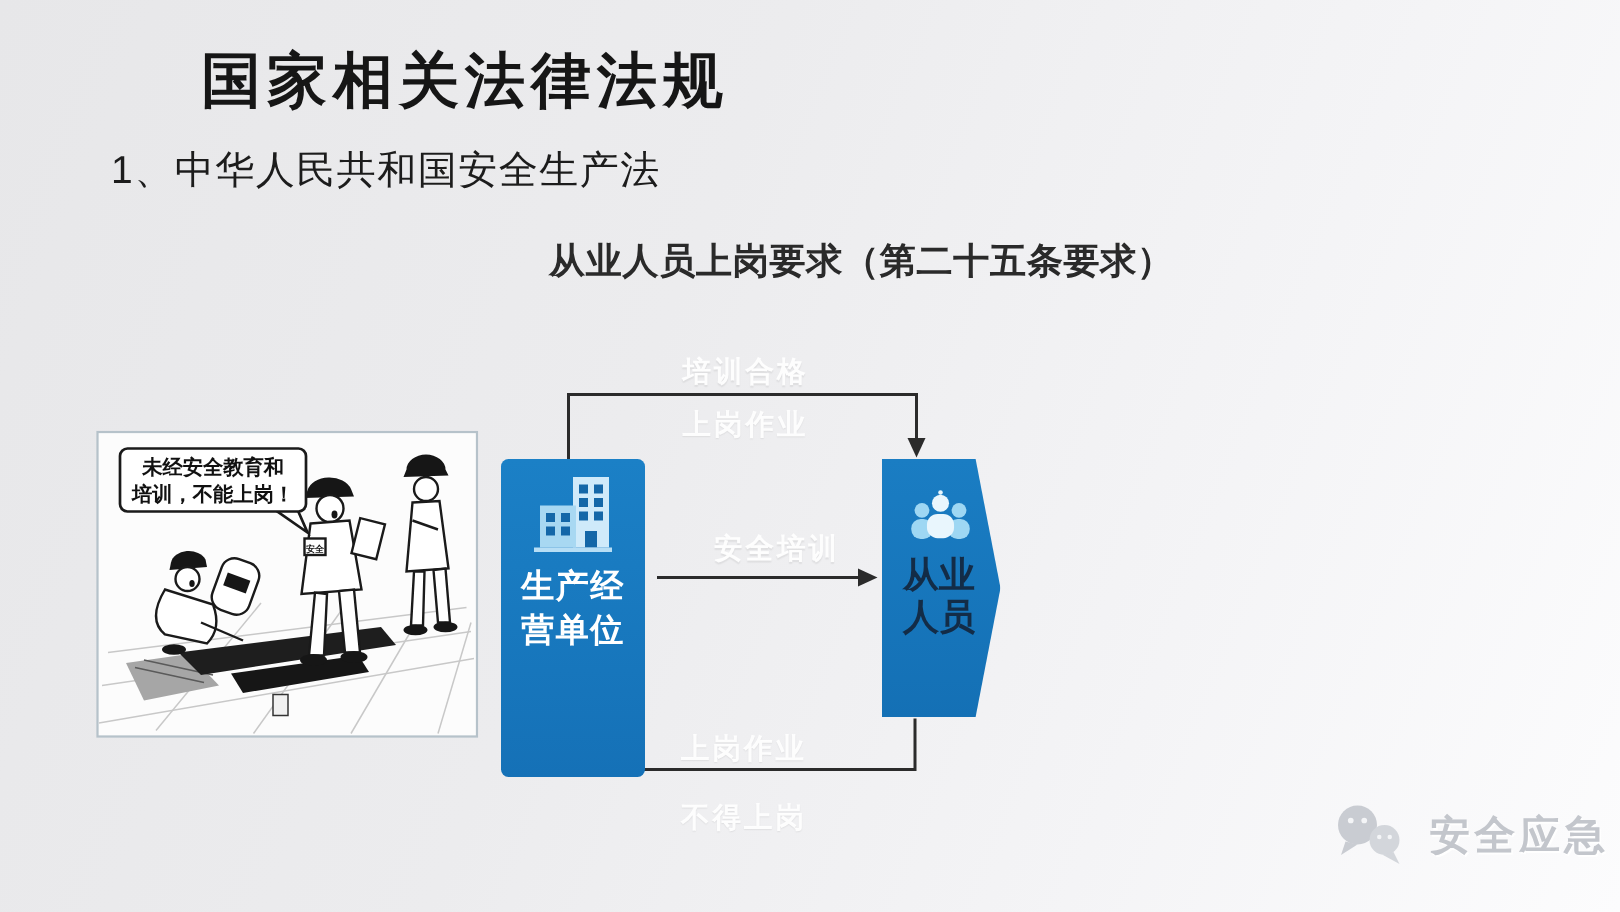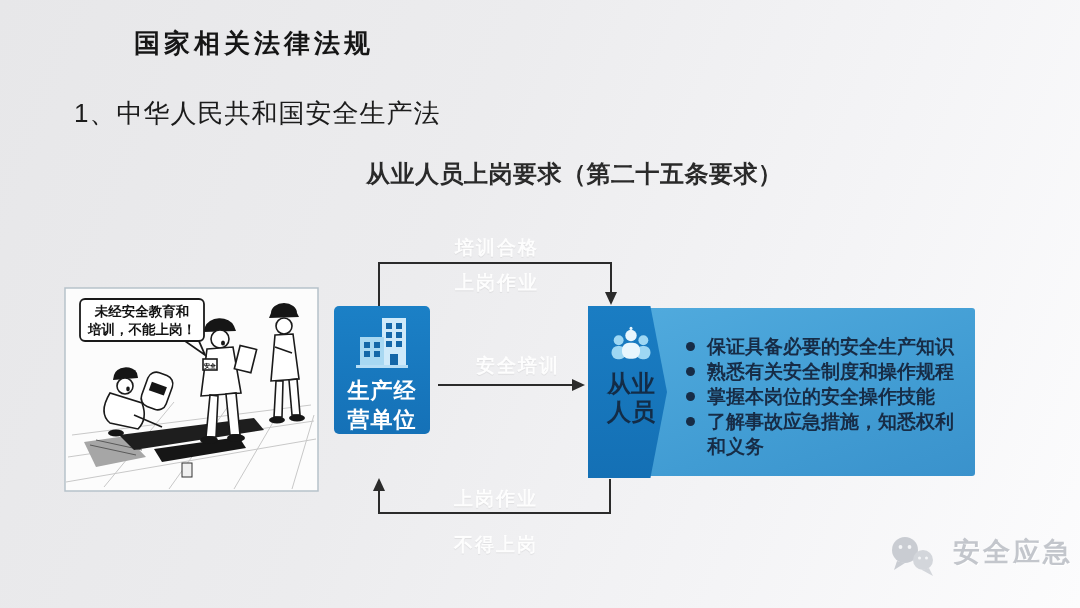--- a/index.html
+++ b/index.html
@@ -3,56 +3,56 @@
 <meta charset="utf-8">
 <style>
   html,body{margin:0;padding:0;background:#d8d8da;}
   .slide{
     position:relative; width:1080px; height:608px; overflow:hidden;
     background:linear-gradient(112deg,#e7e7e9 0%,#ececee 40%,#f4f4f6 72%,#fcfcfd 100%);
     font-family:"Liberation Sans","DejaVu Sans",sans-serif;
   }
   .abs{position:absolute;}
   
-  .slide-title{left:134px; top:26px; font-size:26px; font-weight:900; color:#161616; letter-spacing:4px;}
+  .slide-title{left:134px; top:26px; font-size:40px; font-weight:900; color:#161616; letter-spacing:4px;}
   .section-heading{left:74px; top:96px; font-size:26px; font-weight:500; color:#1c1c1c; letter-spacing:1px;}
   .sub-heading{left:366px; top:158px; font-size:24px; font-weight:700; color:#2a2a2a; letter-spacing:0.5px;}
   
   .cartoon{left:64px; top:287px; width:255px; height:205px;}
   
   .arrows{left:0; top:0; z-index:1; pointer-events:none;}
   .arrow-label{z-index:2; text-align:center; font-size:19px; font-weight:700; color:rgba(255,255,255,0.93);
                text-shadow:0 1px 1px rgba(0,0,0,0.07); letter-spacing:2px;}
   .lbl-top1{left:427px; top:235px; width:140px;}
   .lbl-top2{left:427px; top:270px; width:140px;}
   .lbl-mid {left:448px; top:353px; width:140px;}
   .lbl-bot1{left:420px; top:486px; width:152px;}
   .lbl-bot2{left:420px; top:516px; width:152px;margin-top:16px;}
   
-  .producer-box{left:334px; top:306px; width:96px; height:128px; z-index:3;
+  .producer-box{left:334px; top:306px; width:96px; height:212px; z-index:3;
     background:linear-gradient(180deg,#1b80c6,#1571b7); border-radius:5px;
     display:flex; flex-direction:column; align-items:center;}
   .producer-box .label{margin-top:8px; font-size:22px; font-weight:700; color:#ffffff; line-height:29px; text-align:center; letter-spacing:1px;}
   .producer-box svg{margin-top:12px;}
   
   .worker-box{left:588px; top:306px; width:79px; height:172px; z-index:3;
     background:linear-gradient(180deg,#1a7dc3,#1470b5);
     clip-path:polygon(0 0,79% 0,100% 50%,79% 100%,0 100%);
     display:flex; flex-direction:column; align-items:flex-start;}
-  .worker-box .inner{width:62px; display:flex; flex-direction:column; align-items:center;padding-left:12px;}
+  .worker-box .inner{width:62px; display:flex; flex-direction:column; align-items:flex-end;}
   .worker-box .label{margin-top:6px; font-size:24px; font-weight:800; color:#132c47; line-height:28px; text-align:center;}
   .worker-box svg{margin-top:20px;}
   
   .requirements-panel{left:648px; top:308px; width:327px; height:168px; z-index:2;
     background:linear-gradient(160deg,#50aadd 0%,#419cd3 60%,#3a92cc 100%); border-radius:3px;}
   .requirements-panel ul{list-style:none; margin:0; padding:26px 12px 0 38px;}
   .requirements-panel li{display:flex; gap:12px; font-size:19px; font-weight:600; color:#172c46; line-height:25px;}
   .requirements-panel .dot{flex:0 0 auto; width:9px; height:9px; border-radius:50%; background:#172c46; margin-top:8px;}
   
-  .watermark{left:888px; top:534px; display:flex; gap:15px;}
+  .watermark{left:888px; top:534px; display:flex; align-items:center; gap:15px;}
   .watermark .wm-text{font-size:27px; font-weight:700; color:#c3c6cc; letter-spacing:3px;
     text-shadow:1px 1px 0 rgba(255,255,255,0.95);}
 </style>
 </head>
 <body>
 
 <div class="slide">
 
   <div class="abs slide-title">国家相关法律法规</div>
   <div class="abs section-heading">1、中华人民共和国安全生产法</div>
@@ -162,40 +162,20 @@
           <rect x="20" y="33" width="6" height="6"></rect>
       </g>
       <rect x="2" y="47" width="52" height="3" fill="#b7def5"></rect>
     </svg>
     <div class="label">
       <div>生产经</div>
       <div>营单位</div>
     </div>
   </div>
 
-  <div class="abs requirements-panel">
-    <ul>
-      <li>
-        <span class="dot"></span>
-        <span>保证具备必要的安全生产知识</span>
-      </li>
-      <li>
-        <span class="dot"></span>
-        <span>熟悉有关安全制度和操作规程</span>
-      </li>
-      <li>
-        <span class="dot"></span>
-        <span>掌握本岗位的安全操作技能</span>
-      </li>
-      <li>
-        <span class="dot"></span>
-        <span>了解事故应急措施，知悉权利和义务</span>
-      </li>
-    </ul>
-  </div>
 
   <div class="abs worker-box">
     <div class="inner">
       <svg width="46" height="38" viewBox="0 0 48 40">
         <circle cx="24" cy="2.5" r="1.6" fill="#e9f6fd"></circle>
         <g fill="#9ed7f3">
           <circle cx="11" cy="15" r="5.2"></circle>
             <rect x="3.5" y="21" width="15" height="14" rx="6.5"></rect>
           <circle cx="37" cy="15" r="5.2"></circle>
             <rect x="29.5" y="21" width="15" height="14" rx="6.5"></rect>

